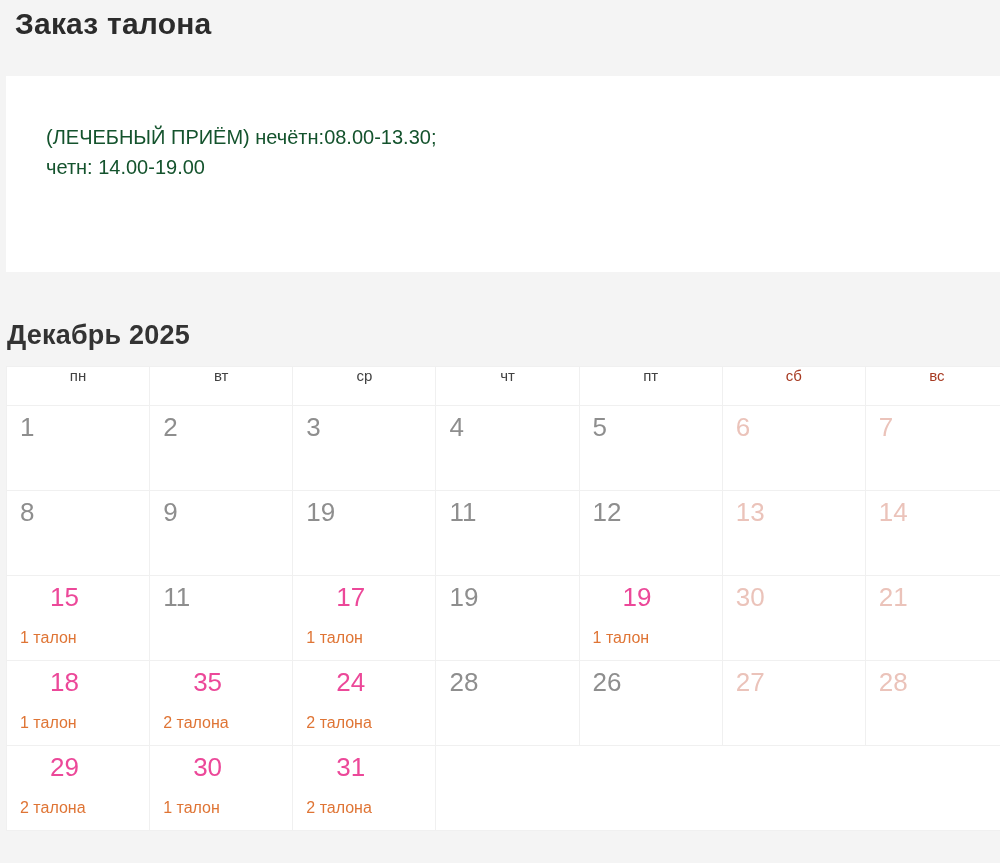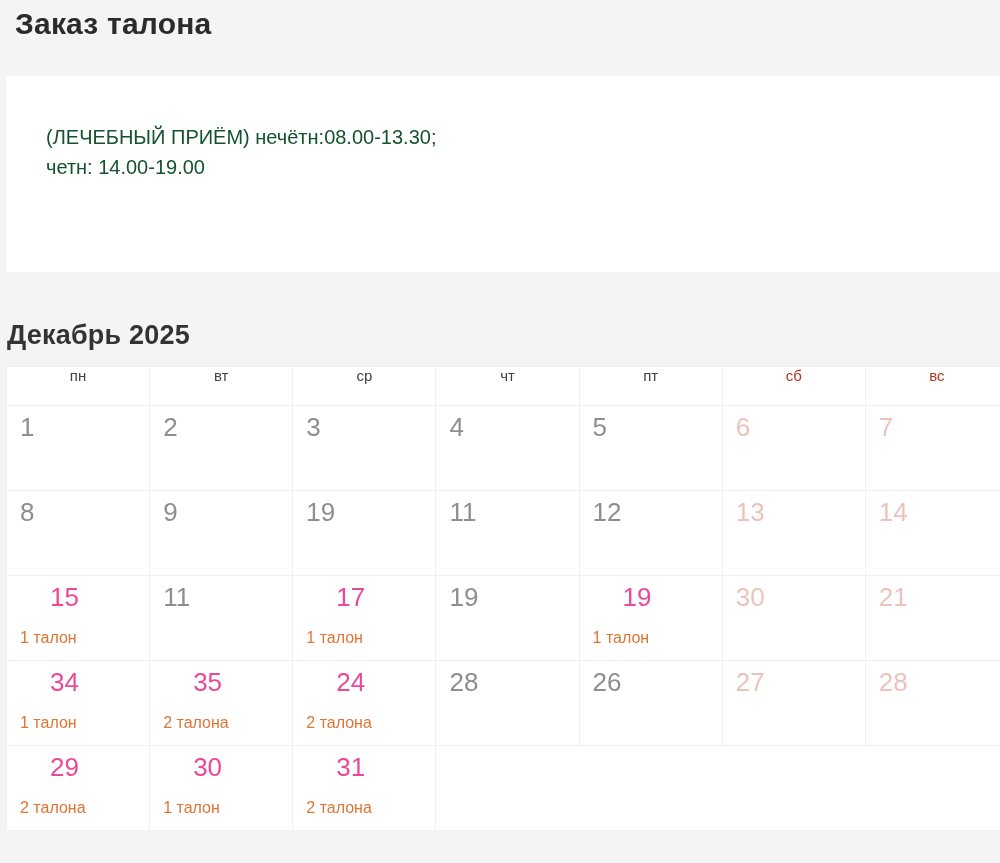--- a/index.html
+++ b/index.html
@@ -170,21 +170,21 @@
           </td>
           <td class="day weekend">
             <div class="num">30</div>
           </td>
           <td class="day weekend">
             <div class="num">21</div>
           </td>
         </tr>
         <tr>
           <td class="day available">
-            <div class="num">34</div>
+            <div class="num">18</div>
             <div class="tickets">1 талон</div>
           </td>
           <td class="day available">
             <div class="num">35</div>
             <div class="tickets">2 талона</div>
           </td>
           <td class="day available">
             <div class="num">24</div>
             <div class="tickets">2 талона</div>
           </td>

